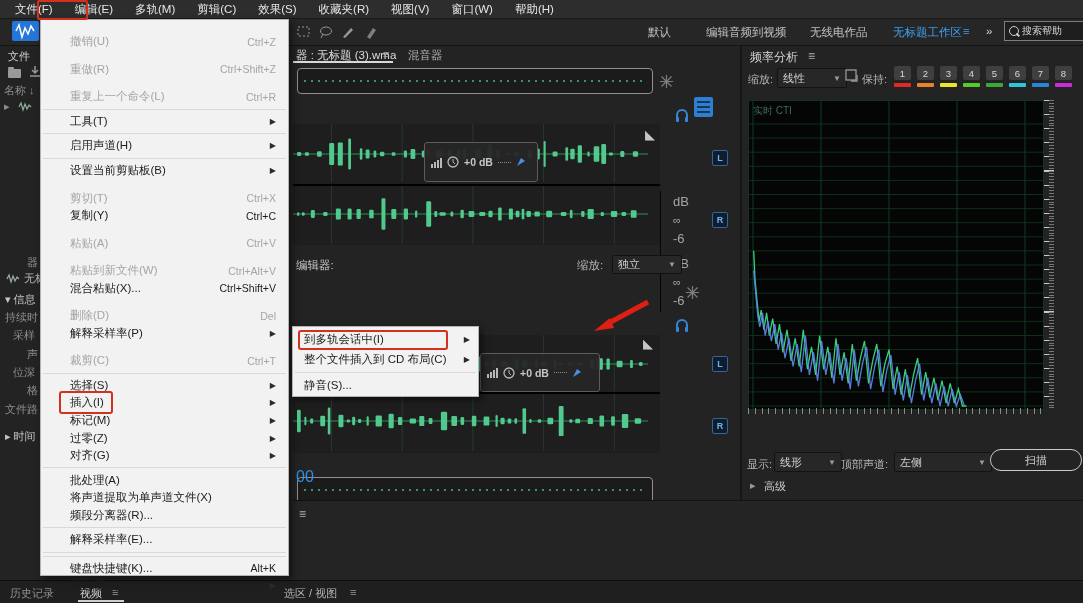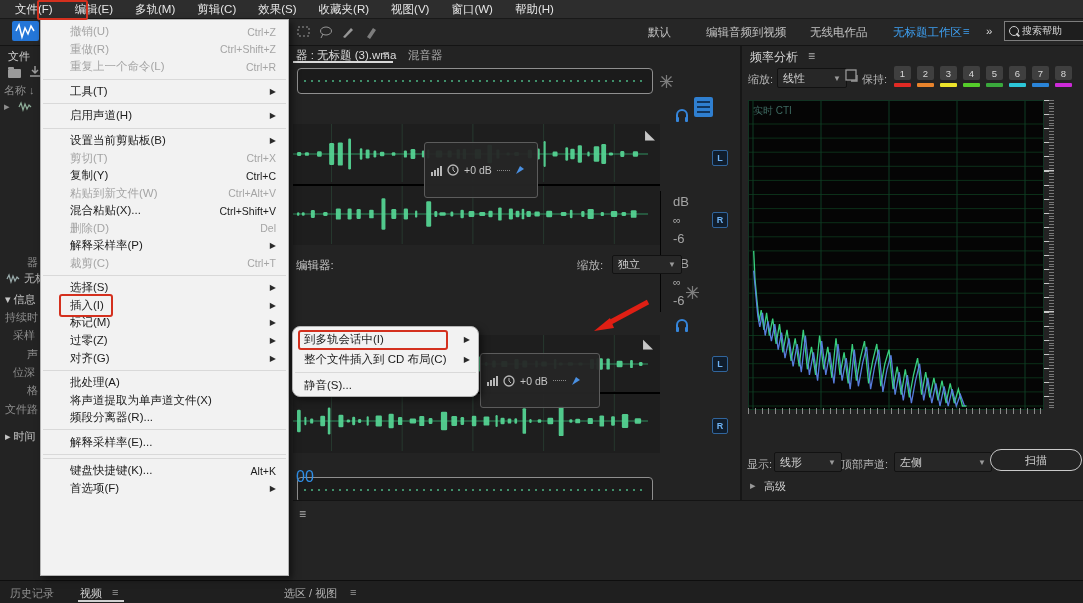--- a/index.html
+++ b/index.html
@@ -48,21 +48,21 @@
       background:repeating-linear-gradient(90deg,#6f6f6f 0 1px,transparent 1px 8.85px);}
   .ruler-num{position:absolute;top:1px;font-size:10px;color:#909090;transform:translateX(-50%);}
   .wavearea{background:#1e1e1e;overflow:hidden;}
   .chsplit{position:absolute;left:0;right:0;height:2px;background:#000;}
   .rail{background:#232323;border-left:1px solid #050505;position:relative;}
   .rail-t{position:absolute;font-size:13px;color:#a5a5a5;white-space:nowrap;}
   .badge{position:absolute;width:14px;height:14px;background:#101d2c;border:1px solid #31659c;border-radius:2px;
          color:#6fb2f2;font-size:9px;font-weight:bold;display:flex;align-items:center;justify-content:center;}
   .corner-ic{position:absolute;color:#c6c6c6;font-size:13px;line-height:13px;}
   .hud{position:absolute;background:rgba(38,38,38,.95);border:1px solid #5c5c5c;border-radius:3px;
-       display:flex;align-items:center;gap:5px;padding:16px 6px;}
+       display:flex;align-items:center;gap:5px;padding:8px 6px;font-weight:bold;}
   .hud .gain{font-size:10.5px;color:#c6c6c6;white-space:nowrap;}
   .hud .dots{width:13px;border-top:1px dotted #8a8a8a;height:0;}
   .scrollstrip{background:#2b2b2b;border-top:1px solid #171717;border-bottom:1px solid #171717;position:relative;}
   .scrollstrip .grip{position:absolute;top:2px;width:34px;height:4px;
       background:repeating-linear-gradient(90deg,#6d6d6d 0 2px,transparent 2px 4px);}
   .sel{position:absolute;background:#272727;border:1px solid #121212;border-radius:2px;display:flex;
        align-items:center;justify-content:space-between;padding:0 5px;font-size:11px;color:#d2d2d2;}
   .sel .chev{color:#9a9a9a;font-size:8px;margin-left:4px;}
   .headphone{position:absolute;}
 
@@ -97,30 +97,30 @@
       background:repeating-linear-gradient(90deg,#8a8a8a 0 1px,transparent 1px 6.8px);}
   #scan-btn{position:absolute;left:248px;top:404px;width:90px;height:20px;border:1.5px solid #c9c9c9;border-radius:11px;
             display:flex;align-items:center;justify-content:center;font-size:11px;color:#d2d2d2;}
 
   
   .popup{background:#f2f2f2;border:1px solid #b4b4b4;box-shadow:3px 3px 7px rgba(0,0,0,.5);z-index:30;}
   #mainmenu{left:40px;top:19px;width:249px;height:557px;padding:3px 0;box-sizing:border-box;}
   .m-item{height:17.55px;display:flex;align-items:center;padding:0 12px 0 29px;font-size:11.5px;color:#1c1c1c;white-space:nowrap;}
   .m-item .m-sc{margin-left:auto;font-size:10.5px;}
   .m-item .m-arrow{margin-left:auto;font-size:8px;color:#2a2a2a;}
-  .m-item.disabled{color:#a5a5a5;}
+  .m-item.disabled{color:#a5a5a5;margin-top:10px;}
   .m-sep{height:1px;background:#d9d9d9;margin:3px 2px;}
   .m-label{position:relative;}
   .m-label.boxed::after{content:'';position:absolute;left:-11px;right:-9px;top:-4px;bottom:-4px;
       border:2.5px solid #d4301e;border-radius:3px;}
   .m-label.boxed-wide::after{content:'';position:absolute;left:-6px;right:-64px;top:-2.5px;bottom:-2.5px;
       border:2.5px solid #d4301e;border-radius:3px;}
   .m-label.boxed-fit::after{content:'';position:absolute;left:-7px;right:-8px;top:-2.5px;bottom:-2.5px;
       border:2.5px solid #d4301e;border-radius:3px;}
-  #submenu1{left:292px;top:326px;width:187px;height:71px;padding:3px 0;box-sizing:border-box;border-radius:8px;}
+  #submenu1{left:292px;top:326px;width:187px;height:71px;padding:3px 0;box-sizing:border-box;}
   #submenu1 .m-item{padding:0 8px 0 11px;height:19.5px;}
   #submenu2{left:479px;top:327px;width:152px;height:25px;display:flex;align-items:center;box-sizing:border-box;}
   #submenu2 .m-item{padding:0 8px 0 12px;height:23px;width:100%;box-sizing:border-box;}
   #red-arrow{left:586px;top:296px;z-index:40;}
 </style>
 </head>
 <body>
 
 <div id="app">
 
@@ -690,20 +690,24 @@
       </div>
       <div class="m-item disabled">
         <span class="m-label">剪切(T)</span>
         <span class="m-sc">Ctrl+X</span>
       </div>
       <div class="m-item">
         <span class="m-label">复制(Y)</span>
         <span class="m-sc">Ctrl+C</span>
       </div>
       <div class="m-item disabled">
+        <span class="m-label">粘贴(A)</span>
+        <span class="m-sc">Ctrl+V</span>
+      </div>
+      <div class="m-item disabled">
         <span class="m-label">粘贴到新文件(W)</span>
         <span class="m-sc">Ctrl+Alt+V</span>
       </div>
       <div class="m-item">
         <span class="m-label">混合粘贴(X)...</span>
         <span class="m-sc">Ctrl+Shift+V</span>
       </div>
       <div class="m-item disabled">
         <span class="m-label">删除(D)</span>
         <span class="m-sc">Del</span>

